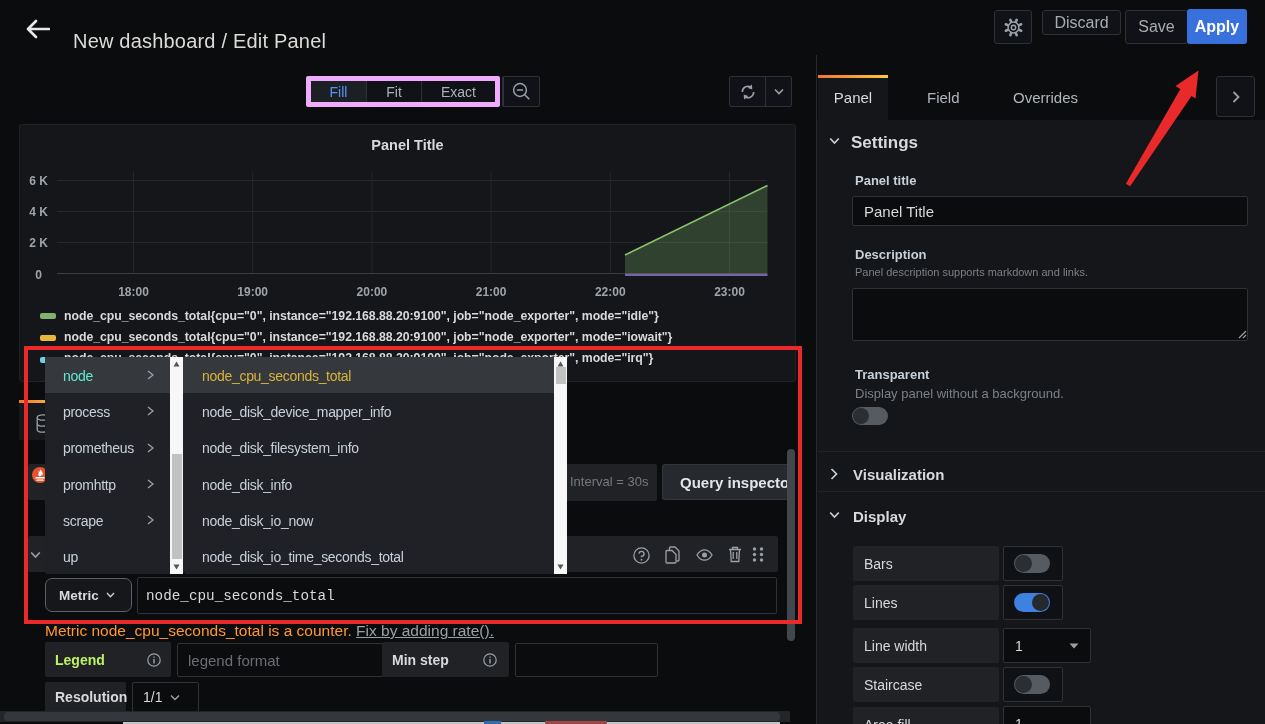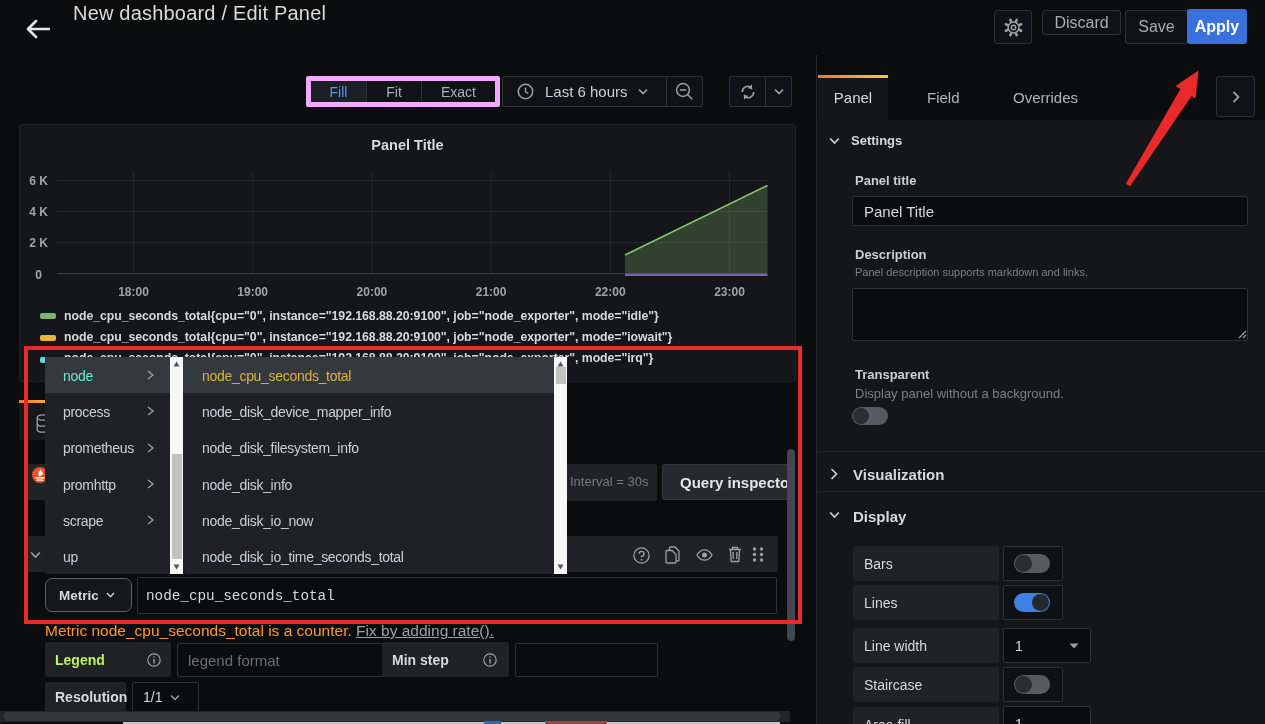--- a/index.html
+++ b/index.html
@@ -12,21 +12,21 @@
   .btn { border:1px solid #2c3235; border-radius:3px; background:#111217; color:#b4b9be;
     display:flex; align-items:center; justify-content:center; }
 </style>
 </head>
 <body>
 
 <div class="abs" style="left:0;top:0;width:1265px;height:55px;background:#0b0c0e;"></div>
 <svg class="abs" style="left:26px;top:19px;" width="24" height="20" viewBox="0 0 24 20">
   <path d="M23 10 H3 M10 2 L2 10 L10 18" stroke="#e8e8e8" stroke-width="2.6" fill="none" stroke-linecap="round" stroke-linejoin="round"></path>
 </svg>
-<div class="abs" style="left:73px;top:2px;font-size:20px;color:#dcdbd8;font-weight:500;letter-spacing:0.2px;">New dashboard / Edit Panel</div>
+<div class="abs" style="left:73px;top:30px;font-size:20px;color:#dcdbd8;font-weight:500;letter-spacing:0.2px;">New dashboard / Edit Panel</div>
 
 <div class="abs btn" style="left:994px;top:10px;width:38px;height:34px;">
   <svg width="19" height="19" viewBox="0 0 19 19">
       <circle cx="9.5" cy="9.5" r="5.4" fill="none" stroke="#9aa0a6" stroke-width="1.5"></circle>
       <circle cx="9.5" cy="9.5" r="2.2" fill="none" stroke="#9aa0a6" stroke-width="1.4"></circle>
       <g stroke="#9aa0a6" stroke-width="2.6" stroke-linecap="round">
         <line x1="15.23" y1="11.87" x2="17.17" y2="12.68"></line>
         <line x1="11.87" y1="15.23" x2="12.68" y2="17.17"></line>
         <line x1="7.13" y1="15.23" x2="6.32" y2="17.17"></line>
         <line x1="3.77" y1="11.87" x2="1.83" y2="12.68"></line>
@@ -41,30 +41,20 @@
 <div class="abs btn" style="left:1125px;top:10px;width:63px;height:34px;font-size:16px;color:#a7acb1;font-weight:400;">Save</div>
 <div class="abs" style="left:1187px;top:9px;width:60px;height:35px;background:#3871dc;border-radius:3px;display:flex;align-items:center;justify-content:center;font-size:16px;color:#ffffff;font-weight:bold;">Apply</div>
 
 <div class="abs" style="left:306px;top:76px;height:31px;display:flex;border:5px solid #f0abfc;border-radius:2px;overflow:hidden;">
   <div style="width:56px;display:flex;align-items:center;justify-content:center;background:#1c1f23;color:#5794f2;font-size:14px;font-weight:500;border-right:1px solid #2c3235;">Fill</div>
   <div style="width:55px;display:flex;align-items:center;justify-content:center;color:#aab1b8;font-size:14px;font-weight:500;border-right:1px solid #2c3235;background:#111217;">Fit</div>
   <div style="width:73px;display:flex;align-items:center;justify-content:center;color:#aab1b8;font-size:14px;font-weight:500;background:#111217;">Exact</div>
 </div>
 
 <div class="abs" style="left:502px;top:76px;height:31px;display:flex;border:1px solid #2c3235;border-radius:2px;background:#111217;">
-  <div style="width:163px;display:flex;align-items:center;">
-    <svg style="margin-left:14px;" width="17" height="17" viewBox="0 0 17 17">
-      <circle cx="8.5" cy="8.5" r="7.2" fill="none" stroke="#9aa0a6" stroke-width="1.5"></circle>
-      <path d="M8.5 4.4 V8.9 L11.3 10.4" fill="none" stroke="#9aa0a6" stroke-width="1.5"></path>
-    </svg>
-    <span style="margin-left:11px;font-size:15px;color:#c7d0d9;font-weight:500;">Last 6 hours</span>
-    <svg style="margin-left:10px;" width="10" height="7" viewBox="0 0 10 7">
-        <path d="M1 1.5 L5 5.5 L9 1.5" stroke="#9aa0a6" stroke-width="1.6" fill="none"></path>
-      </svg>
-  </div>
   <div style="width:36px;border-left:1px solid #2c3235;display:flex;align-items:center;justify-content:center;">
     <svg width="19" height="19" viewBox="0 0 19 19">
       <circle cx="8" cy="8" r="6.4" fill="none" stroke="#9aa0a6" stroke-width="1.5"></circle>
       <path d="M4.9 8 H11.1 M12.7 12.7 L17.3 17.3" stroke="#9aa0a6" stroke-width="1.5" fill="none"></path>
     </svg>
   </div>
 </div>
 
 <div class="abs" style="left:729px;top:76px;height:31px;display:flex;border:1px solid #2c3235;border-radius:2px;background:#111217;">
   <div style="width:36px;display:flex;align-items:center;justify-content:center;border-right:1px solid #2c3235;">
@@ -246,21 +236,21 @@
 <div class="abs" style="left:1013px;top:89px;font-size:15px;color:#b0b6bc;">Overrides</div>
 <div class="abs" style="left:1216px;top:76px;width:39px;height:41px;border:1px solid #2c3235;border-radius:3px;background:#111217;display:flex;align-items:center;justify-content:center;">
   <svg width="8" height="12" viewBox="0 0 8 12">
       <path d="M1.5 1 L6.5 6 L1.5 11" stroke="#9aa0a6" stroke-width="1.8" fill="none"></path>
     </svg>
 </div>
 
 <svg class="abs" style="left:829px;top:137px;" width="11" height="8" viewBox="0 0 11 8">
     <path d="M1.2 1.5 L5.5 6 L9.8 1.5" stroke="#c7d0d9" stroke-width="1.7" fill="none"></path>
   </svg>
-<div class="abs" style="left:851px;top:133px;font-size:13px;font-weight:bold;color:#d8d9da;">Settings</div>
+<div class="abs" style="left:851px;top:133px;font-size:17px;font-weight:bold;color:#d8d9da;">Settings</div>
 
 <div class="abs" style="left:855px;top:173px;font-size:13px;font-weight:bold;color:#c7d0d9;">Panel title</div>
 <div class="abs inp" style="left:852px;top:196px;width:396px;height:30px;display:flex;align-items:center;">
   <span style="margin-left:11px;font-size:15px;color:#d8d9da;">Panel Title</span>
 </div>
 
 <div class="abs" style="left:855px;top:247px;font-size:13px;font-weight:bold;color:#c7d0d9;">Description</div>
 <div class="abs" style="left:855px;top:266px;font-size:11px;color:#7b8087;">Panel description supports markdown and links.</div>
 <div class="abs inp" style="left:852px;top:288px;width:396px;height:53px;"></div>
 <svg class="abs" style="left:1238px;top:330px;" width="9" height="9" viewBox="0 0 9 9">

